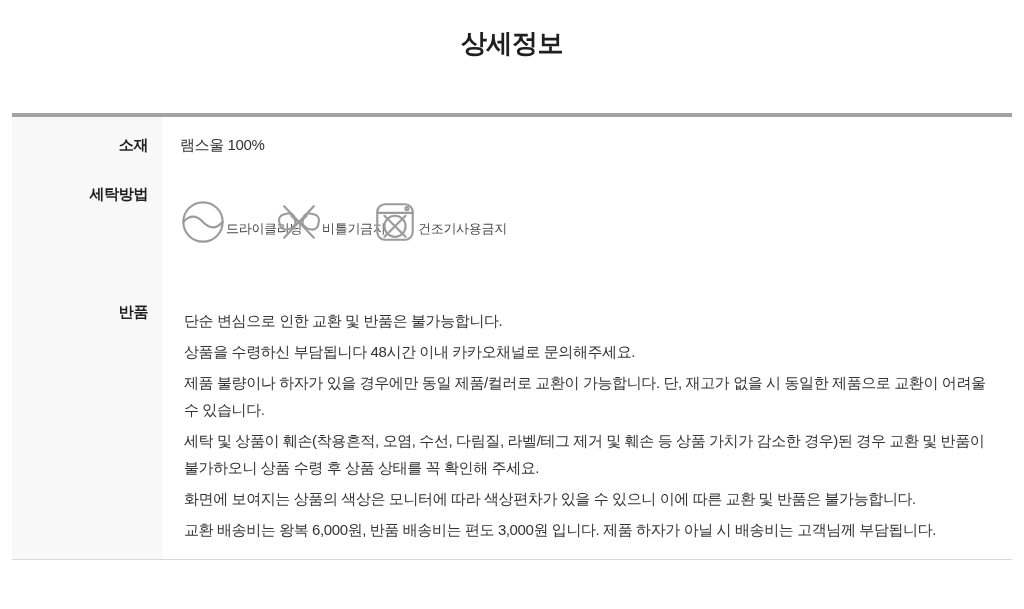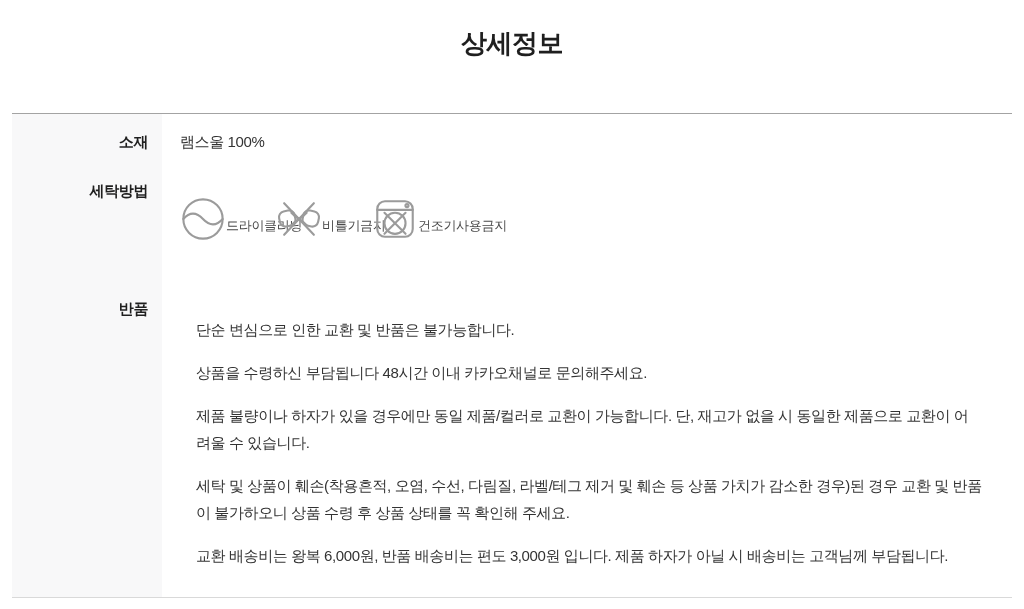--- a/index.html
+++ b/index.html
@@ -14,21 +14,21 @@
   .page-title {
     margin: 26px 16px 0;
     text-align: center;
     font-size: 26px;
     font-weight: 700;
     color: #1f1f1f;
     letter-spacing: -0.5px;
   }
   .detail-table {
     margin: 52px 12px 0;
-    border-top: 1px solid #a3a3a3;
+    border-top: 4px solid #a3a3a3;
     border-bottom: 1px solid #d9d9d9;
   }
   .row { display: flex; }
   .label-cell {
     width: 150px;
     flex: 0 0 150px;
     background: #f8f8f9;
     text-align: right;
     padding-right: 14px;
     font-size: 15px;
@@ -71,21 +71,21 @@
     stroke-linejoin: round;
   }
   .care-label {
     margin-top: 13px;
     font-size: 13px;
     color: #4a4a4a;
     white-space: nowrap;
     letter-spacing: -0.3px;
   }
   .returns-text p {
-    margin: 16px;
+    margin: 4px;
     line-height: 27px;
     font-size: 15px;
     color: #333333;
   }
 </style>
 </head>
 <body>
 
 <div class="page">
 
@@ -149,18 +149,19 @@
     </div>
 
 
     <div class="row row-returns">
       <div class="label-cell">반품</div>
       <div class="content-cell returns-text">
         <p>단순 변심으로 인한 교환 및 반품은 불가능합니다.</p>
         <p>상품을 수령하신 부담됩니다 48시간 이내 카카오채널로 문의해주세요.</p>
         <p>제품 불량이나 하자가 있을 경우에만 동일 제품/컬러로 교환이 가능합니다. 단, 재고가 없을 시 동일한 제품으로 교환이 어려울 수 있습니다.</p>
         <p>세탁 및 상품이 훼손(착용흔적, 오염, 수선, 다림질, 라벨/테그 제거 및 훼손 등 상품 가치가 감소한 경우)된 경우 교환 및 반품이 불가하오니 상품 수령 후 상품 상태를 꼭 확인해 주세요.</p>
+        <p>화면에 보여지는 상품의 색상은 모니터에 따라 색상편차가 있을 수 있으니 이에 따른 교환 및 반품은 불가능합니다.</p>
         <p>교환 배송비는 왕복 6,000원, 반품 배송비는 편도 3,000원 입니다. 제품 하자가 아닐 시 배송비는 고객님께 부담됩니다.</p>
       </div>
     </div>
 
   </div>
 </div>
 
 </body></html>

